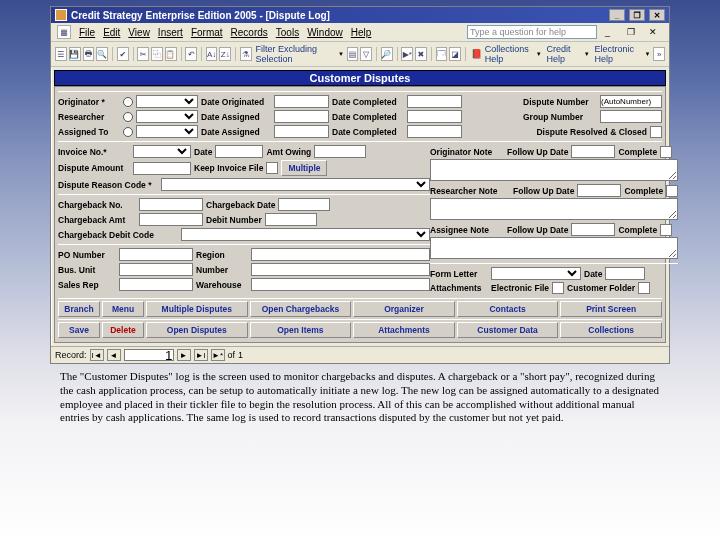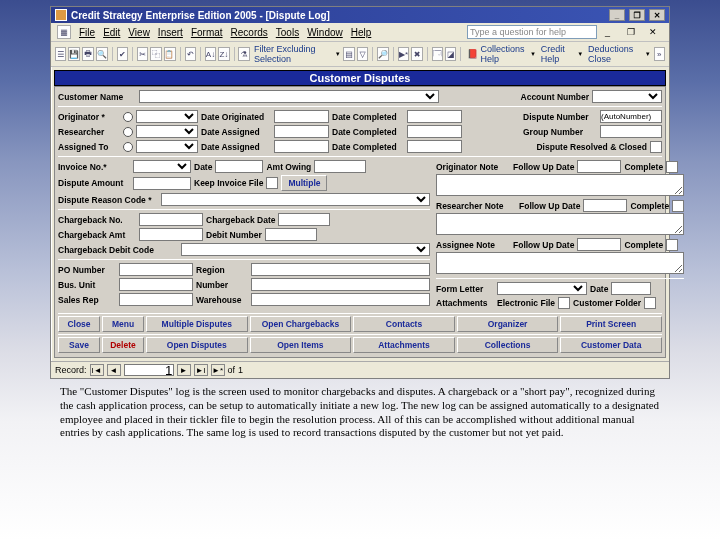--- a/index.html
+++ b/index.html
@@ -73,21 +73,21 @@
     margin:0 3px 3px 3px;
     background:#d4d0c8;
     border:1px solid #888;
     padding:2px 3px;
   }
   .row { display:flex; align-items:center; gap:3px; padding:1px 0;}
   .lbl { font-size:8.5px; font-weight:bold; white-space:nowrap; }
   .inp { background:#fff; border:1px solid #7a7a7a; height:13px; }
   .cb { width:12px; height:12px; border:1px solid #7a7a7a; background:#fff;}
   .sep { height:1px; background:#888; border-bottom:1px solid #fff; margin:2px 0;}
-  .grid2col { display:flex; gap:6px; }
+  .grid2col { display:flex; }
   .grid2col > div { flex:1; }
   .btnbar { display:flex; gap:2px; padding:2px 0; border-top:1px solid #fff;}
   .abtn { flex:1; background:#d4d0c8; border:1px solid #888; border-top-color:#fff; border-left-color:#fff; text-align:center; font-size:8.5px; font-weight:bold; padding:2px 1px; color:#1a2a9a;}
   .abtn.red{ color:#b00000;}
   .navbar { background:#ece9d8; border-top:1px solid #aaa; padding:2px 4px; display:flex; align-items:center; gap:3px; font-size:9px;}
   .navbtn { width:14px; height:12px; border:1px solid #888; background:#ece9d8; display:flex; align-items:center; justify-content:center; font-size:8px;}
   .statusbar { background:#ece9d8; border-top:1px solid #aaa; padding:2px 4px; font-size:9px; display:flex;}
   .statusbar .right { margin-left:auto; display:flex; gap:1px;}
   .statusbar .cell{ width:20px; height:12px; border:1px solid #bbb; background:#f4f3ee;}
   .caption {
@@ -161,36 +161,29 @@
     <span class="tb-ic">✖</span>
     <span class="tb-sep"></span>
     <span class="tb-ic">🗔</span>
     <span class="tb-ic">◪</span>
     <span class="tb-sep"></span>
     <span class="tb-txt tb-arrow">📕 <span>Collections Help</span></span>
     <span class="tb-txt tb-arrow">
         <span>Credit Help</span>
       </span>
     <span class="tb-txt tb-arrow">
-        <span>Deductions Close</span>
+        <span>Electronic Help</span>
       </span>
     <span class="tb-ic" style="margin-left:auto">»</span>
   </div>
 
   <div class="formtitle">Customer Disputes</div>
 
   <div class="formarea">
 
-    <div class="row">
-      <span class="lbl" style="width:78px">Customer Name</span>
-      <select class="inp" style="width:300px"></select>
-      <span style="flex:1"></span>
-      <span class="lbl">Account Number</span>
-      <select class="inp" style="width:70px"></select>
-    </div>
     <div class="sep"></div>
 
     <div class="row">
       <span class="lbl" style="width:62px">Originator *</span>
       <span style="width:10px;height:10px;border:1px solid #555;border-radius:50%;background:#fff"></span>
       <select class="inp" style="width:62px"></select>
       <span class="lbl" style="width:70px">Date Originated</span>
       <input class="inp" style="width: 55px;">
       <span class="lbl" style="width:72px">Date Completed</span>
       <input class="inp" style="width: 55px;">
@@ -319,36 +312,36 @@
           <span class="lbl" style="width:58px">Attachments</span>
           <span class="lbl">Electronic File</span>
           <span class="cb"></span>
           <span class="lbl">Customer Folder</span>
           <span class="cb"></span>
         </div>
       </div>
     </div>
 
     <div class="btnbar" style="margin-top:3px">
-      <span class="abtn" style="flex:0 0 42px">Close</span>
+      <span class="abtn" style="flex:0 0 42px">Branch</span>
       <span class="abtn" style="flex:0 0 42px">Menu</span>
       <span class="abtn">Multiple Disputes</span>
       <span class="abtn">Open Chargebacks</span>
+      <span class="abtn">Organizer</span>
       <span class="abtn">Contacts</span>
-      <span class="abtn">Organizer</span>
       <span class="abtn">Print Screen</span>
     </div>
     <div class="btnbar">
       <span class="abtn" style="flex:0 0 42px">Save</span>
       <span class="abtn red" style="flex:0 0 42px">Delete</span>
       <span class="abtn">Open Disputes</span>
       <span class="abtn">Open Items</span>
       <span class="abtn">Attachments</span>
+      <span class="abtn">Customer Data</span>
       <span class="abtn">Collections</span>
-      <span class="abtn">Customer Data</span>
     </div>
   </div>
 
   <div class="navbar">
     <span>Record:</span>
     <span class="navbtn">I◄</span>
     <span class="navbtn">◄</span>
     <input class="inp" style="width: 50px; text-align: right; height: 12px;" value="1">
     <span class="navbtn">►</span>
     <span class="navbtn">►I</span>

